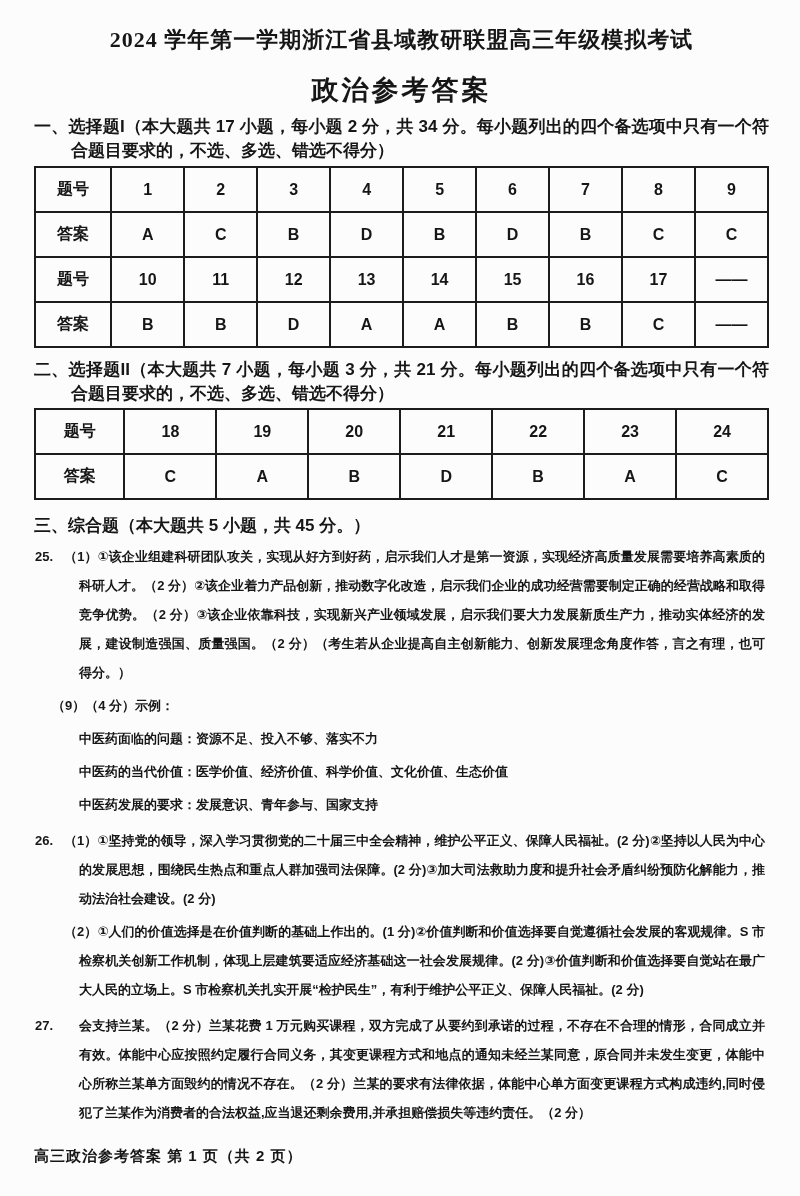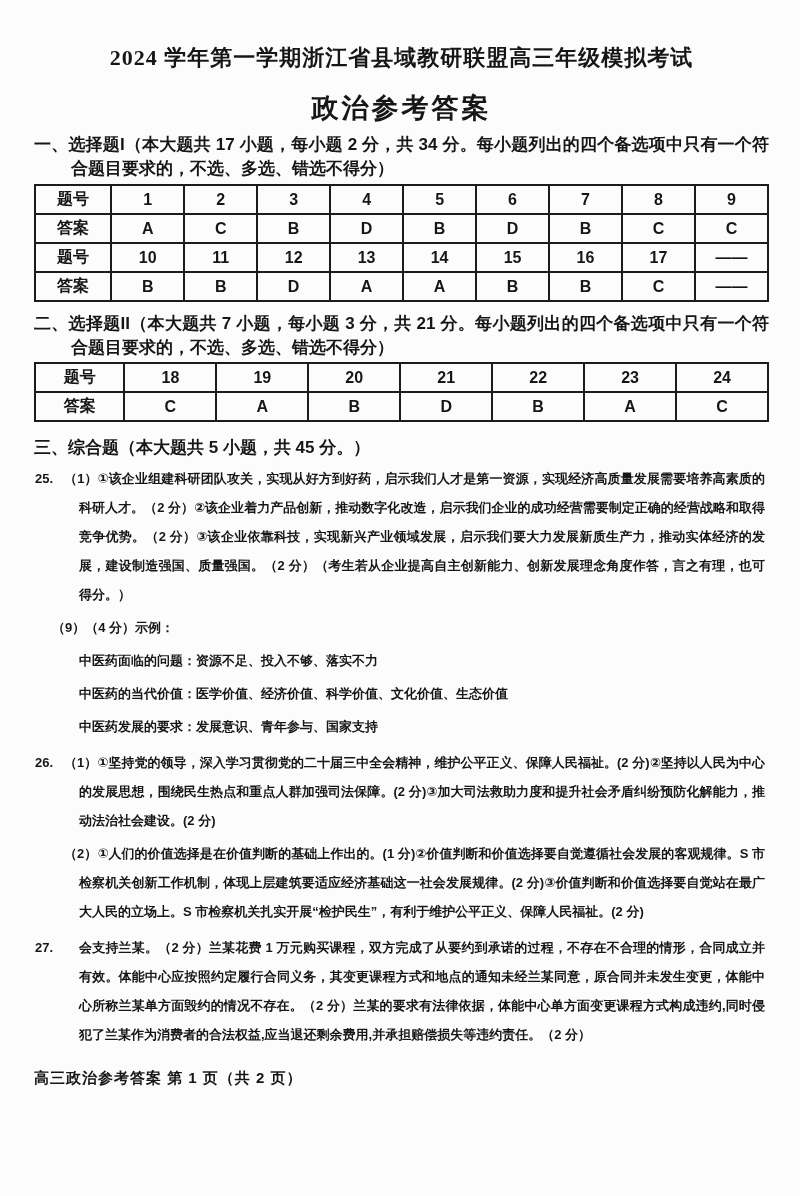--- a/index.html
+++ b/index.html
@@ -9,21 +9,21 @@
     height: 1196px;
     box-sizing: border-box;
     padding: 0 31px 0 34px;
     background: #fcfcfc;
     color: #161616;
     font-family: "Liberation Sans", "DejaVu Sans", sans-serif;
     font-weight: 700;
     overflow: hidden;
   }
   .exam-title {
-    padding-top: 44px;
+    padding-top: 26px;
     text-align: center;
     font-family: "Liberation Serif", "DejaVu Serif", serif;
     font-size: 22px;
     line-height: 27px;
     letter-spacing: 1px;
   }
   .answer-title {
     margin-top: 22px;
     text-align: center;
     font-size: 27px;
@@ -42,21 +42,21 @@
   .ans-table {
     width: 100%;
     border-collapse: collapse;
     table-layout: fixed;
     margin-top: 3px;
   }
   .ans-table.t2 { margin-top: 2px; }
   .ans-table td {
     border: 2px solid #1c1c1c;
     height: 27px;
-    padding: 0;
+    padding: 8px;
     text-align: center;
     vertical-align: middle;
     font-size: 16px;
     font-weight: 700;
   }
   .t1 col.c0 { width: 10.4%; }
   .t2 col.c0 { width: 12.2%; }
   .question {
     position: relative;
     margin-top: 7px;

